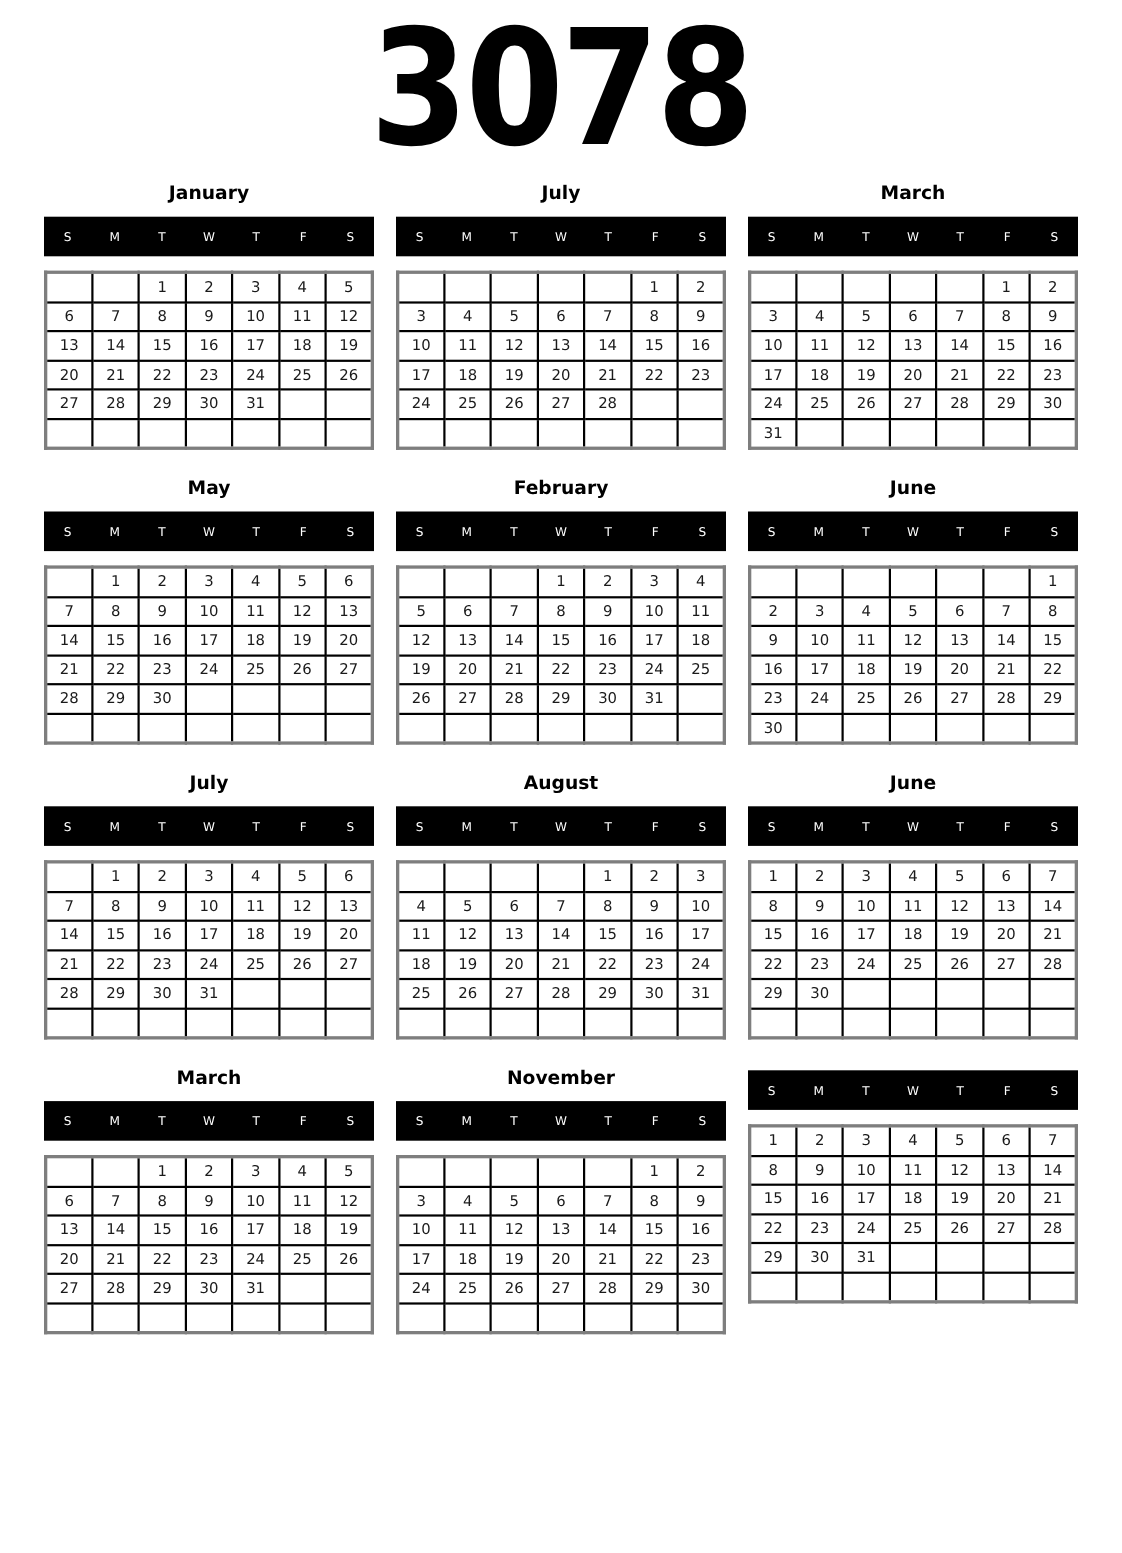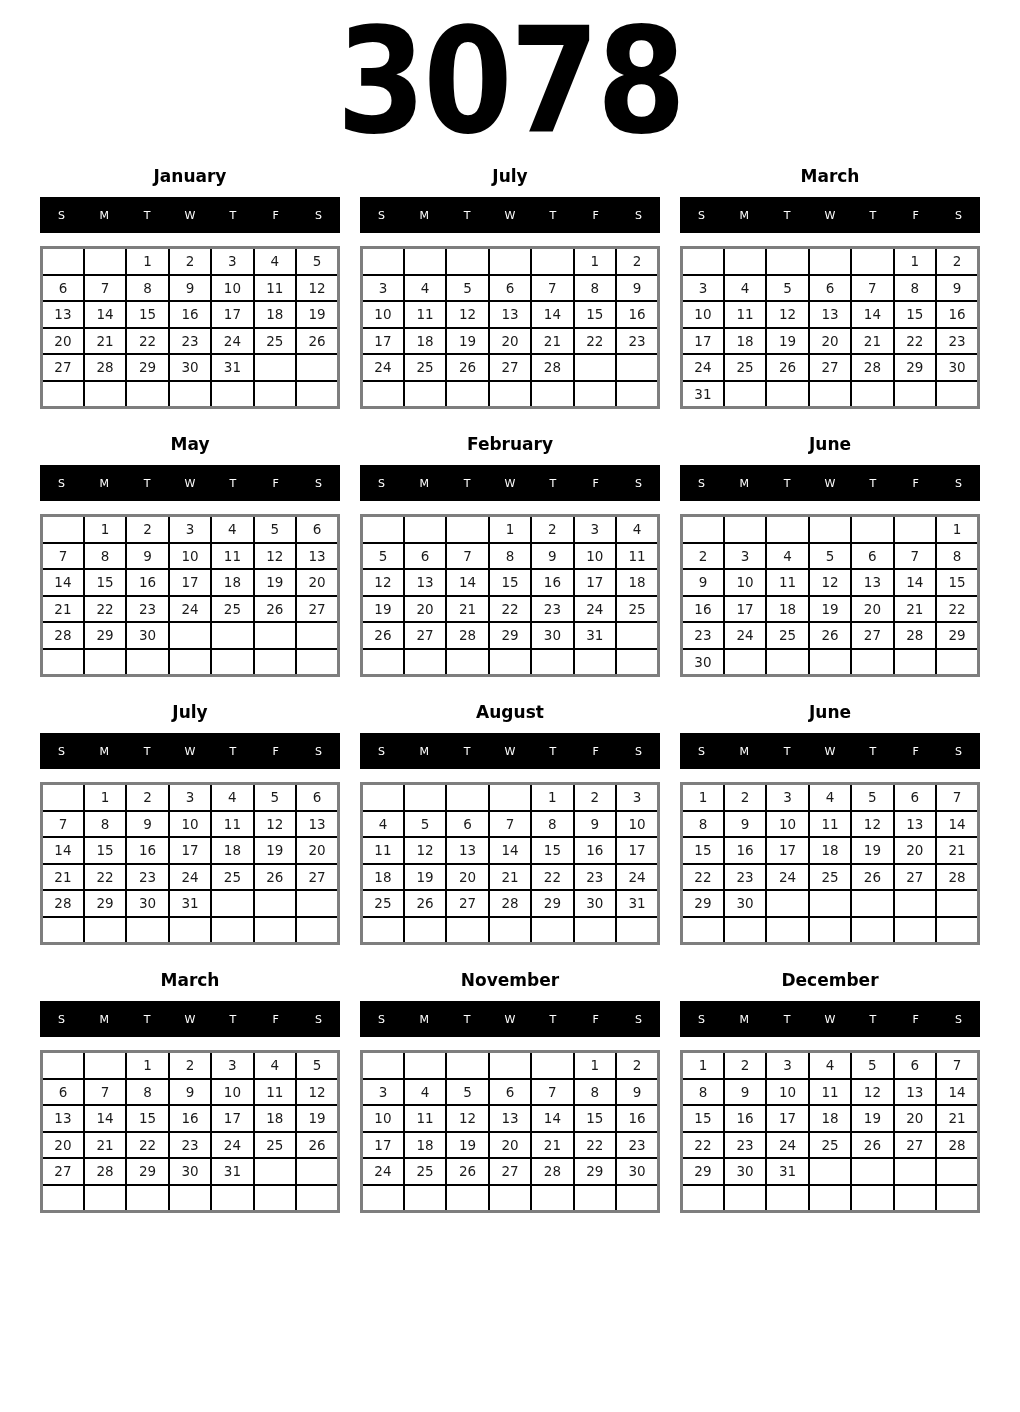--- a/index.html
+++ b/index.html
@@ -840,21 +840,20 @@
               <td class="day-cell"></td>
               <td class="day-cell"></td>
               <td class="day-cell"></td>
               <td class="day-cell"></td>
               <td class="day-cell"></td>
             </tr>
           </tbody>
         </table>
       </section>
       <section class="month">
-        <div class="month-title">December</div>
         <div class="weekday-bar">
           <span class="weekday-cell">S</span>
           <span class="weekday-cell">M</span>
           <span class="weekday-cell">T</span>
           <span class="weekday-cell">W</span>
           <span class="weekday-cell">T</span>
           <span class="weekday-cell">F</span>
           <span class="weekday-cell">S</span>
         </div>
         <table class="month-grid">

